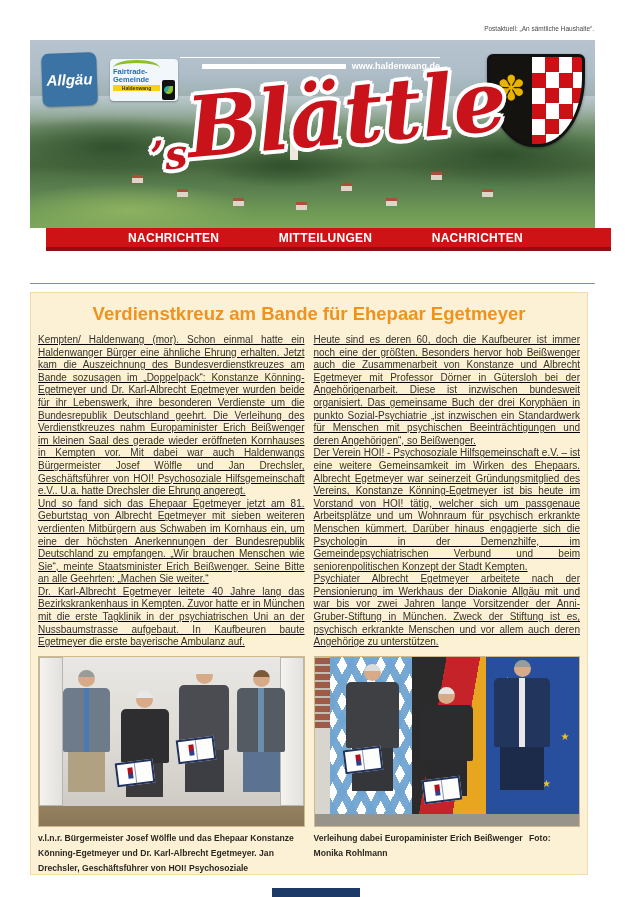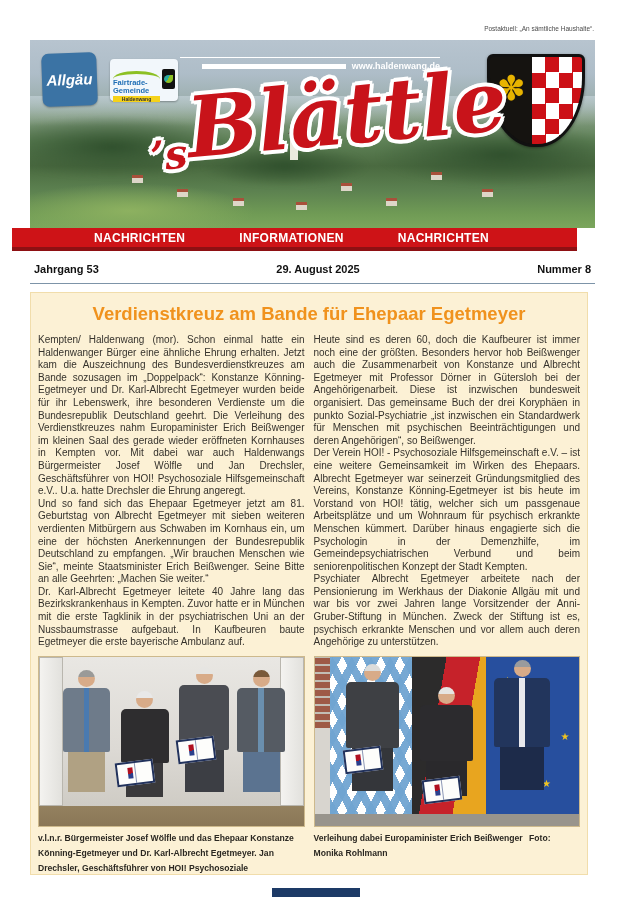--- a/index.html
+++ b/index.html
@@ -15,21 +15,21 @@
   .haze { position:absolute; left:0; top:30%; width:100%; height:16%; background:linear-gradient(180deg,rgba(190,205,210,.8),rgba(120,150,120,0)); }
   .forest { position:absolute; width:45%; height:34%; background:radial-gradient(ellipse at center,#30502d 0%,rgba(48,80,45,0) 70%); filter:blur(2px); }
   .f1 { left:-8%; top:40%; } .f2 { right:-6%; top:44%; } .f3 { left:30%; top:56%; width:30%; height:22%; }
   .meadow { position:absolute; left:-5%; bottom:-6%; width:45%; height:30%; background:radial-gradient(ellipse at center,#8db160 0%,rgba(141,177,96,0) 70%); }
   .house { position:absolute; width:11px; height:8px; background:#ddd6c8; border-top:3px solid #a8503a; }
   .church { position:absolute; left:46%; top:50%; width:8px; height:26px; background:#eceade; }
   .church:before { content:""; position:absolute; left:-2px; top:-9px; border-left:6px solid transparent; border-right:6px solid transparent; border-bottom:9px solid #52443e; }
 
   .allgaeu { position:absolute; left:12px; top:13px; width:55px; height:53px; background:#3b73a4; border-radius:7px;
     display:flex; align-items:center; justify-content:center; color:#fff; font-weight:bold; font-style:italic; font-size:15px; transform:rotate(-2deg); box-shadow:0 1px 2px rgba(0,0,0,.3); }
-  .fairtrade { position:absolute; left:80px; top:19px; width:68px; height:42px; background:#f2f7fb; border-radius:4px; padding:12px 3px; display:flex; gap:2px; box-shadow:0 1px 2px rgba(0,0,0,.3); }
+  .fairtrade { position:absolute; left:80px; top:19px; width:68px; height:42px; background:#f2f7fb; border-radius:4px; padding:1px 3px; display:flex; gap:2px; box-shadow:0 1px 2px rgba(0,0,0,.3); }
   .ft-left { flex:1; position:relative; }
   .ft-arc { width:100%; height:8px; border-top:3px solid #8cc024; border-radius:50%/100% 100% 0 0; }
   .ft-t1 { color:#1f6eb5; font-weight:bold; font-size:7.5px; line-height:8px; }
   .ft-badge { margin-top:1px; background:#f5d21a; color:#333; font-size:5px; text-align:center; font-weight:bold; }
   .ft-mark { width:13px; height:20px; align-self:flex-end; background:#111; border-radius:2px; position:relative; overflow:hidden; }
   .ft-mark:before { content:""; position:absolute; left:2px; top:6px; width:9px; height:8px; background:linear-gradient(120deg,#2aa8a0 0 45%,#8cc024 45%); border-radius:50% 0 50% 50%; }
 
   .gh-block { position:absolute; left:150px; top:17px; width:260px; text-align:center; color:#fff; }
   .gh-rule { border-top:1.5px solid #fff; margin-bottom:3px; }
   .gh-line { font-size:23px; letter-spacing:.5px; white-space:nowrap; }
@@ -43,29 +43,29 @@
   .arms-left { width:46%; height:100%; background:#151310; display:flex; align-items:flex-start; justify-content:center; }
   .arms-flower { color:#e8b400; font-size:34px; line-height:1; margin-top:14px; text-shadow:0 0 1px #7a5c00; }
   .arms-right { width:54%; height:100%; background:repeating-conic-gradient(#cc1016 0% 25%, #ffffff 0% 50%); background-size:27px 31px; }
 
   .masthead { position:absolute; left:118px; top:34px; transform:rotate(-5deg); color:#c8131a;
     font-family:"DejaVu Serif", serif; font-style:italic; font-weight:bold; font-size:84px; line-height:1; white-space:nowrap;
     text-shadow:-3px -3px 0 #fff,3px -3px 0 #fff,-3px 3px 0 #fff,3px 3px 0 #fff,0 -4px 0 #fff,0 4px 0 #fff,-4px 0 0 #fff,4px 0 0 #fff; }
   .masthead .pre { font-size:.48em; vertical-align:-10px; margin-right:2px; }
 
   
-  .navbar { position:absolute; left:12px; top:228px; width:565px; height:23px; background:#ce1317; border-bottom:4px solid #8e1013;
+  .navbar { position:absolute; left:46px; top:228px; width:565px; height:23px; background:#ce1317; border-bottom:4px solid #8e1013;
     display:flex; justify-content:space-between; align-items:center; padding:0 88px 0 82px; color:#fff; font-weight:bold; font-size:12px; letter-spacing:.3px; }
   .issuerow { position:absolute; left:30px; top:257px; width:565px; height:24px; display:flex; justify-content:space-between; align-items:center; font-weight:bold; font-size:11px; color:#111; padding:0 4px; }
   .issuerule { position:absolute; left:30px; top:283px; width:565px; border-top:1.5px solid #7d94a8; }
 
   
   .content { position:absolute; left:30px; top:292px; width:558px; height:583px; background:#fcf1d5; border:1px solid #f1ddab; padding:8px 7px 6px; overflow:hidden; }
   .a-title { text-align:center; color:#f0921d; font-weight:bold; font-size:18.5px; margin:2px 0 9px; }
-  .cols { display:flex; gap:9px; }
+  .cols { display:flex; gap:9px;text-decoration:underline; }
   .col { flex:1; font-size:10px; line-height:12.6px; text-align:justify; color:#35322c; hyphens:auto; }
   .col p { margin:0; }
 
   .photos { display:flex; gap:9px; margin-top:7px; }
   .photo { flex:1; height:171px; position:relative; overflow:hidden; border:1px solid #cdb98c; }
   .photo1 { background:linear-gradient(180deg,#e9e7e3 0%,#dcd9d4 55%,#cfccc5 88%,#94815f 88%,#8a7757 100%); }
   .window { position:absolute; top:0; width:9%; height:88%; background:linear-gradient(90deg,#f4f3f0,#e2e1dd); border:1px solid #b9b6ae; }
   .w-l { left:0; } .w-r { right:0; }
   .prs { position:absolute; bottom:12%; display:flex; flex-direction:column; align-items:center; }
   .hd { width:17px; height:17px; border-radius:50%; background:linear-gradient(180deg,var(--hair) 0 40%, #d8ab88 40%); }
@@ -144,29 +144,24 @@
       <div class="arms-right"></div>
     </div>
 
     <div class="masthead">
       <span class="pre">’s</span><span>Blättle</span>
     </div>
   </div>
 
   <div class="navbar">
     <span>NACHRICHTEN</span>
-    <span>INFORMATIONEN</span>
+    <span>MITTEILUNGEN</span>
     <span>NACHRICHTEN</span>
   </div>
 
-  <div class="issuerow">
-    <span>Jahrgang 53</span>
-    <span>29. August 2025</span>
-    <span>Nummer 8</span>
-  </div>
   <div class="issuerule"></div>
 
   <div class="content">
     <div class="a-title">Verdienstkreuz am Bande für Ehepaar Egetmeyer</div>
 
     <div class="cols">
       <div class="col">
         <p>Kempten/ Haldenwang (mor). Schon einmal hatte ein Haldenwanger Bürger eine ähnliche Ehrung erhalten. Jetzt kam die Auszeichnung des Bundesverdienstkreuzes am Bande sozusagen im „Doppelpack“: Konstanze Könning-Egetmeyer und Dr. Karl-Albrecht Egetmeyer wurden beide für ihr Lebenswerk, ihre besonderen Verdienste um die Bundesrepublik Deutschland geehrt. Die Verleihung des Verdienstkreuzes nahm Europaminister Erich Beißwenger im kleinen Saal des gerade wieder eröffneten Kornhauses in Kempten vor. Mit dabei war auch Haldenwangs Bürgermeister Josef Wölfle und Jan Drechsler, Geschäftsführer von HOI! Psychosoziale Hilfsgemeinschaft e.V.. U.a. hatte Drechsler die Ehrung angeregt.</p>
         <p>Und so fand sich das Ehepaar Egetmeyer jetzt am 81. Geburtstag von Albrecht Egetmeyer mit sieben weiteren verdienten Mitbürgern aus Schwaben im Kornhaus ein, um eine der höchsten Anerkennungen der Bundesrepublik Deutschland zu empfangen. „Wir brauchen Menschen wie Sie“, meinte Staatsminister Erich Beißwenger. Seine Bitte an alle Geehrten: „Machen Sie weiter.“</p>
         <p>Dr. Karl-Albrecht Egetmeyer leitete 40 Jahre lang das Bezirkskrankenhaus in Kempten. Zuvor hatte er in München mit die erste Tagklinik in der psychiatrischen Uni an der Nussbaumstrasse aufgebaut. In Kaufbeuren baute Egetmeyer die erste bayerische Ambulanz auf.</p>

